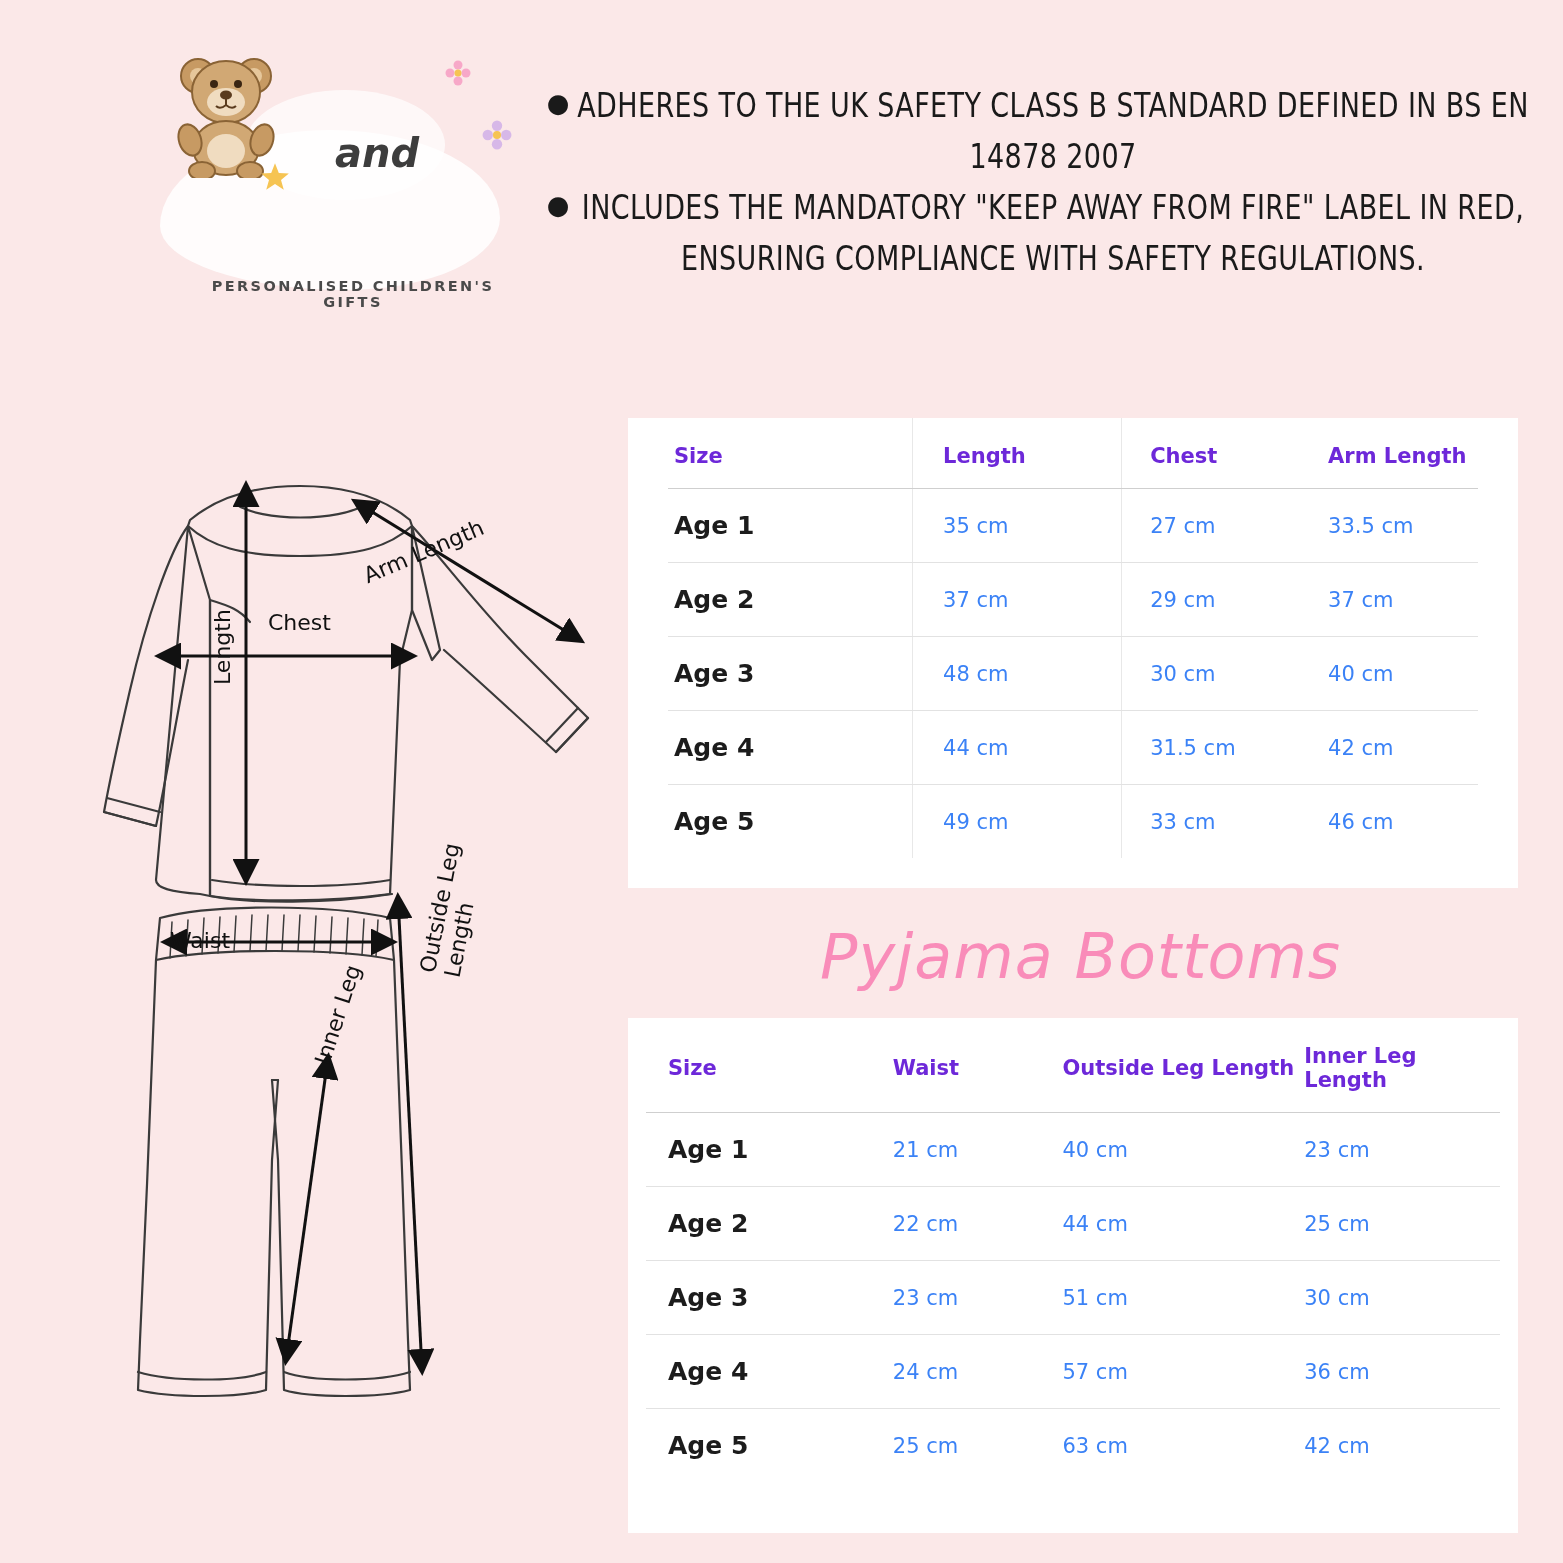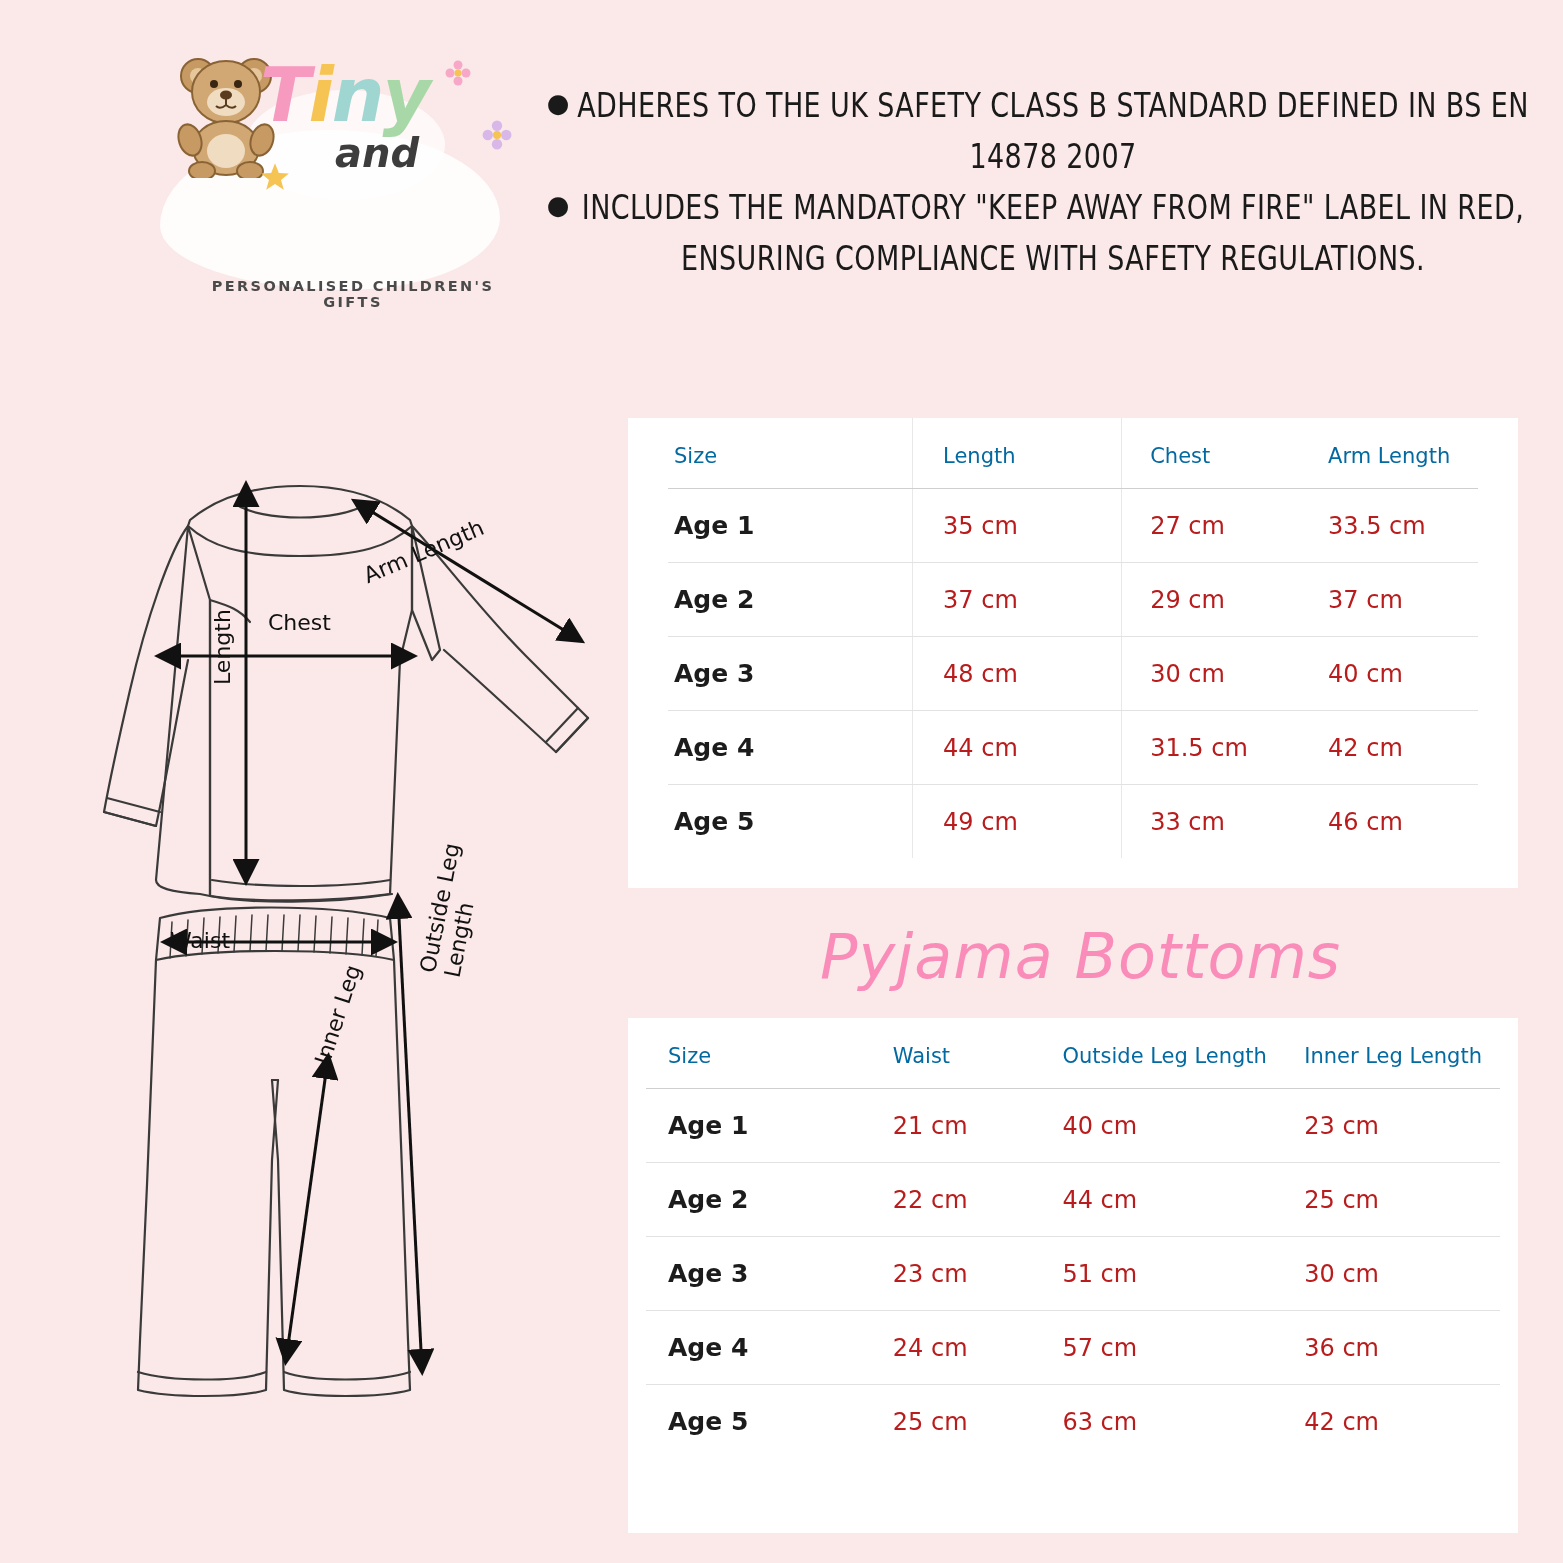--- a/index.html
+++ b/index.html
@@ -172,29 +172,29 @@
   #table-top { left: 628px; top: 418px; width: 890px; height: 470px; padding: 0 40px; }
   #table-bottoms { left: 628px; top: 1018px; width: 890px; height: 515px; padding: 0 18px; }
 
   table {
     border-collapse: collapse;
     width: 100%;
     table-layout: fixed;
   }
   th {
     font-size: 21px;
-    font-weight: normal;
-    color: #0369a1;
+    font-weight: bold;
+    color: #6d28d9;
     text-align: left;
     padding: 26px 4px 20px 6px;
     border-bottom: 1.5px solid #cfcfcf;
   }
   td {
-    font-size: 24px;
-    color: #b91c1c;
+    font-size: 21px;
+    color: #3b82f6;
     padding: 22px 4px 22px 6px;
     border-bottom: 1.5px solid #e2e2e2;
     text-align: left;
   }
   td.size-cell {
     font-size: 25px;
     font-weight: bold;
     color: #1c1c1c;
   }
   tr:last-child td { border-bottom: none; }
@@ -270,23 +270,20 @@
       <circle cx="66" cy="36" r="4" fill="#3a2512"></circle>
       <ellipse cx="54" cy="100" rx="33" ry="27" fill="#d1a874" stroke="#8a6335" stroke-width="2"></ellipse>
       <ellipse cx="54" cy="103" rx="19" ry="17" fill="#f0dcc0"></ellipse>
       <ellipse cx="18" cy="92" rx="11" ry="16" fill="#c79a63" stroke="#8a6335" stroke-width="2" transform="rotate(-18 18 92)"></ellipse>
       <ellipse cx="90" cy="92" rx="11" ry="16" fill="#c79a63" stroke="#8a6335" stroke-width="2" transform="rotate(18 90 92)"></ellipse>
       <ellipse cx="30" cy="123" rx="13" ry="9" fill="#c79a63" stroke="#8a6335" stroke-width="2"></ellipse>
       <ellipse cx="78" cy="123" rx="13" ry="9" fill="#c79a63" stroke="#8a6335" stroke-width="2"></ellipse>
     </svg>
 
     <div class="logo-text">
-      <div class="logo-word-tiny">
-        <span>T</span><span>i</span><span>n</span><span>y</span>
-      </div>
       <div class="logo-word-and">and</div>
 
       <svg class="flower" style="left:295px; top:30px;" viewBox="0 0 26 26">
         <g fill="#f7a8c8">
           <circle cx="13" cy="5" r="4.5"></circle>
             <circle cx="21" cy="13" r="4.5"></circle>
           <circle cx="13" cy="21" r="4.5"></circle>
             <circle cx="5" cy="13" r="4.5"></circle>
         </g>
         <circle cx="13" cy="13" r="3.5" fill="#f6c453"></circle>

